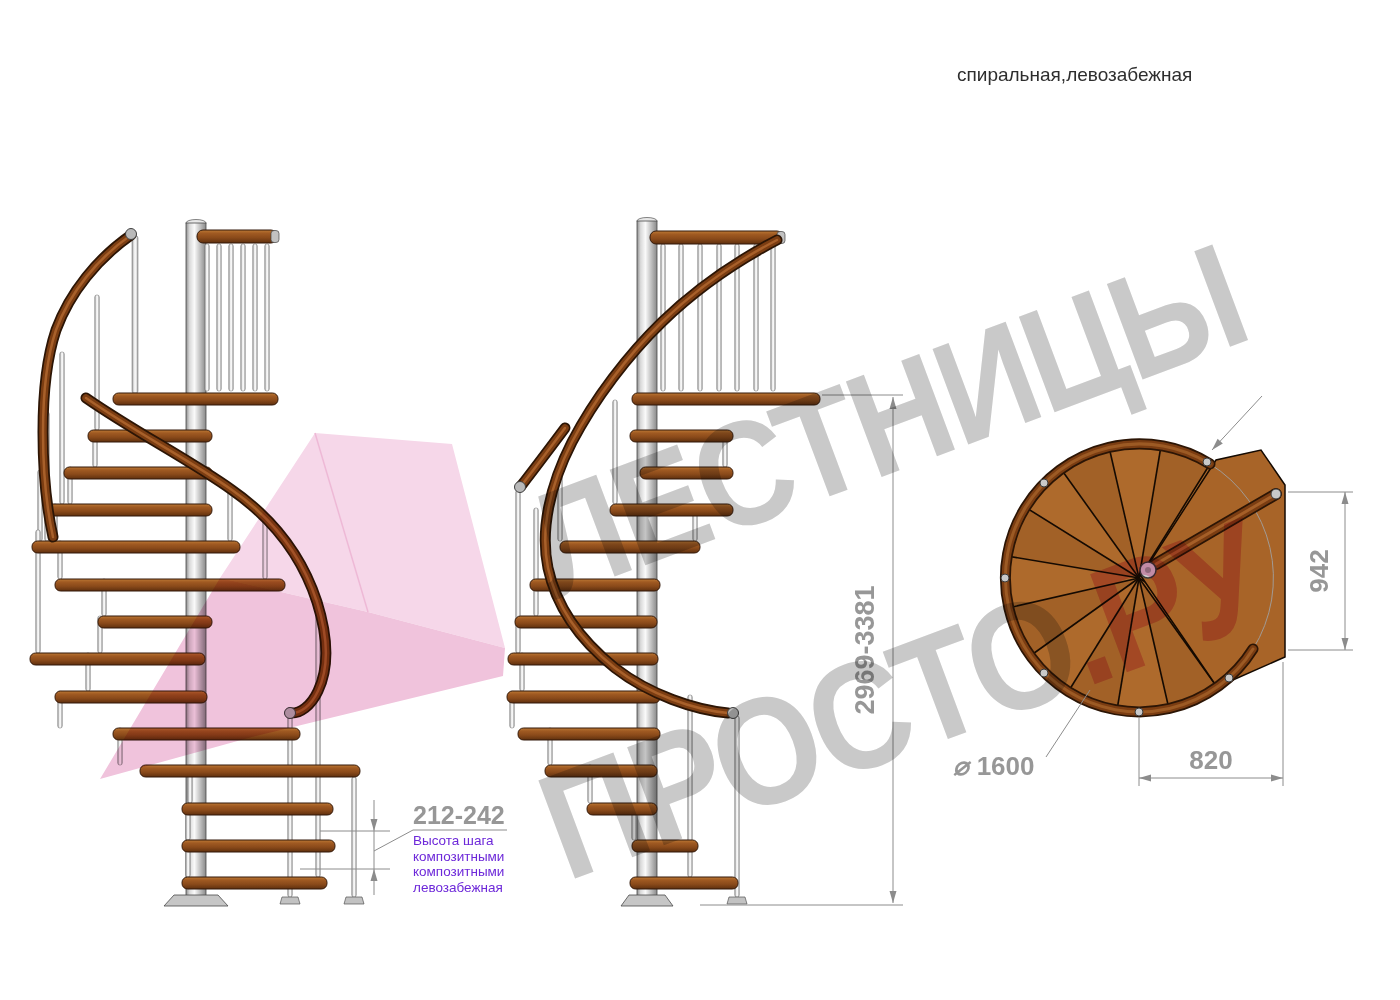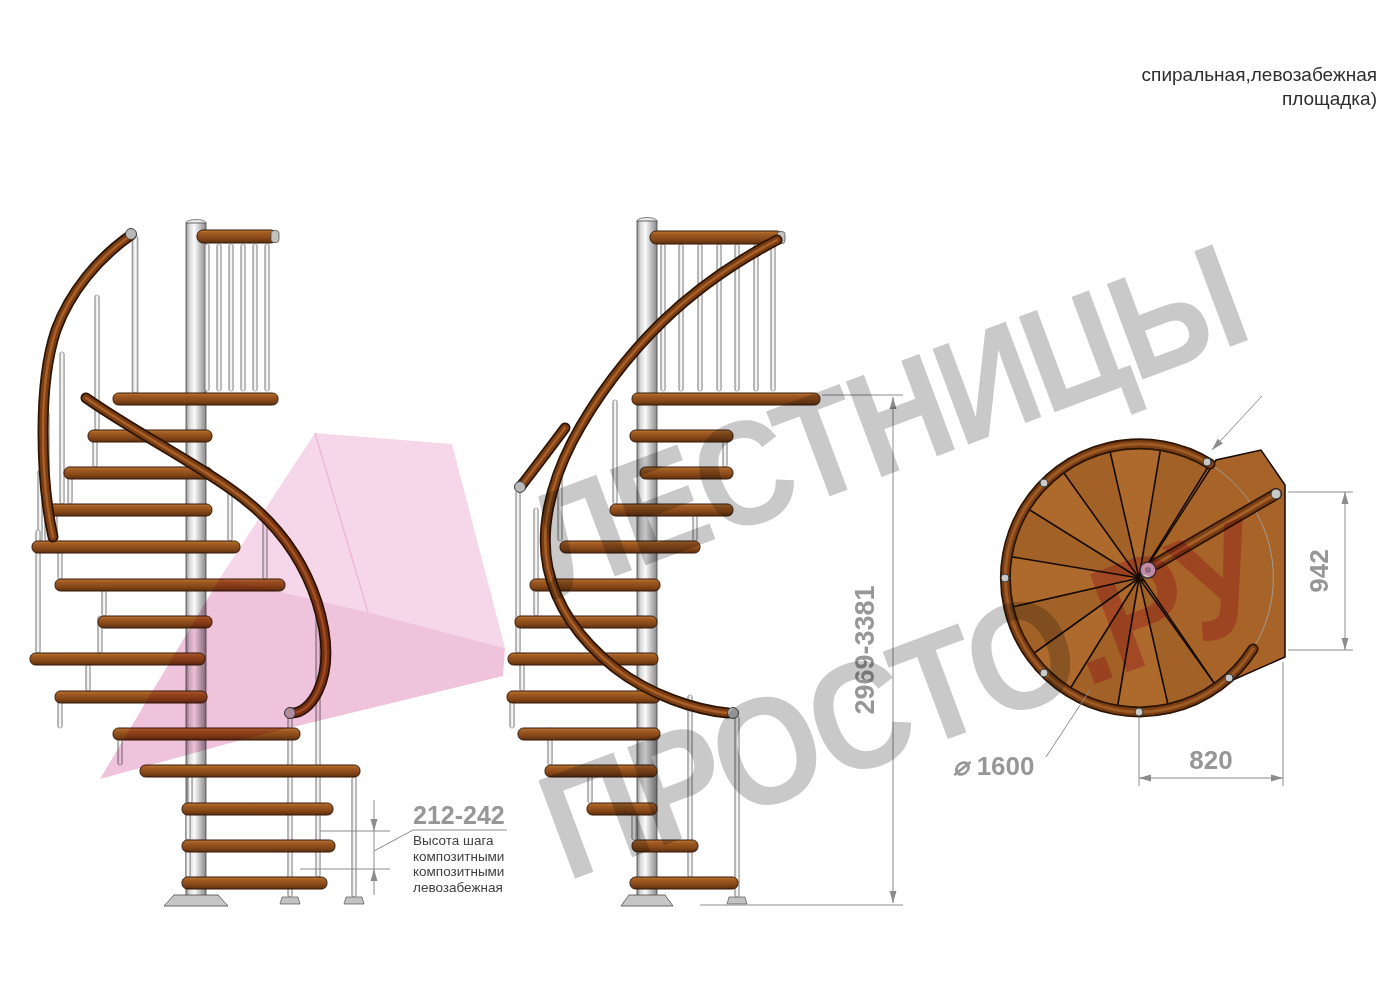--- a/index.html
+++ b/index.html
@@ -6,24 +6,24 @@
   #page{position:relative;width:1400px;height:1000px;background:#ffffff;overflow:hidden;
         font-family:"Liberation Sans", sans-serif;}
   svg{position:absolute;left:0;top:0;z-index:1;}
   .wm{position:absolute;z-index:5;font-weight:700;white-space:nowrap;line-height:1;
       letter-spacing:-4px;mix-blend-mode:multiply;pointer-events:none;}
   .wm1{left:535px;top:478px;font-size:148px;color:#c9c9c9;
        transform:rotate(-20.5deg) scaleX(0.9);transform-origin:0 50%;}
   .wm2{left:548px;top:756px;font-size:152px;color:#c9c9c9;
        transform:rotate(-20.5deg) scaleX(0.9);transform-origin:0 50%;}
   .wm2 .pink{color:#efadce;}
-  .title{position:absolute;z-index:6;right:23px;top:63px;width:420px;text-align:right;
+  .title{position:absolute;z-index:6;right:23px;top:63px;width:420px;text-align:left;
          font-size:19px;line-height:23.5px;color:#2e2e2e;}
   .note{position:absolute;z-index:6;left:413px;top:833px;font-size:13.5px;line-height:15.5px;
-        color:#404040;}
+        color:#6d28d9;}
   .dimtext{font-weight:700;fill:#979797;}
 </style>
 </head>
 <body>
 
 <div id="page">
 
 <svg width="1400" height="1000" viewBox="0 0 1400 1000">
   <defs>
     <linearGradient id="colG" x1="0" y1="0" x2="1" y2="0">
@@ -285,21 +285,20 @@
   <text class="dimtext" font-size="26" text-anchor="middle" transform="rotate(-90 1328 571)" x="1328" y="571">942</text>
   <text class="dimtext" font-size="26" text-anchor="middle" x="1211" y="769">820</text>
   <text class="dimtext" font-size="26" x="953" y="775"><tspan font-style="italic">⌀</tspan><tspan dx="8">1600</tspan></text>
 </svg>
 
 <div class="wm wm1">ЛЕСТНИЦЫ</div>
 <div class="wm wm2"><span>ПРОСТО</span><span class="pink">.РУ</span></div>
 
 <div class="title">
   <div>спиральная,левозабежная</div>
-  <div>площадка)</div>
 </div>
 
 <div class="note">
   <div>Высота шага</div>
   <div>композитными</div>
   <div>композитными</div>
   <div>левозабежная</div>
 </div>
 
 </div>

